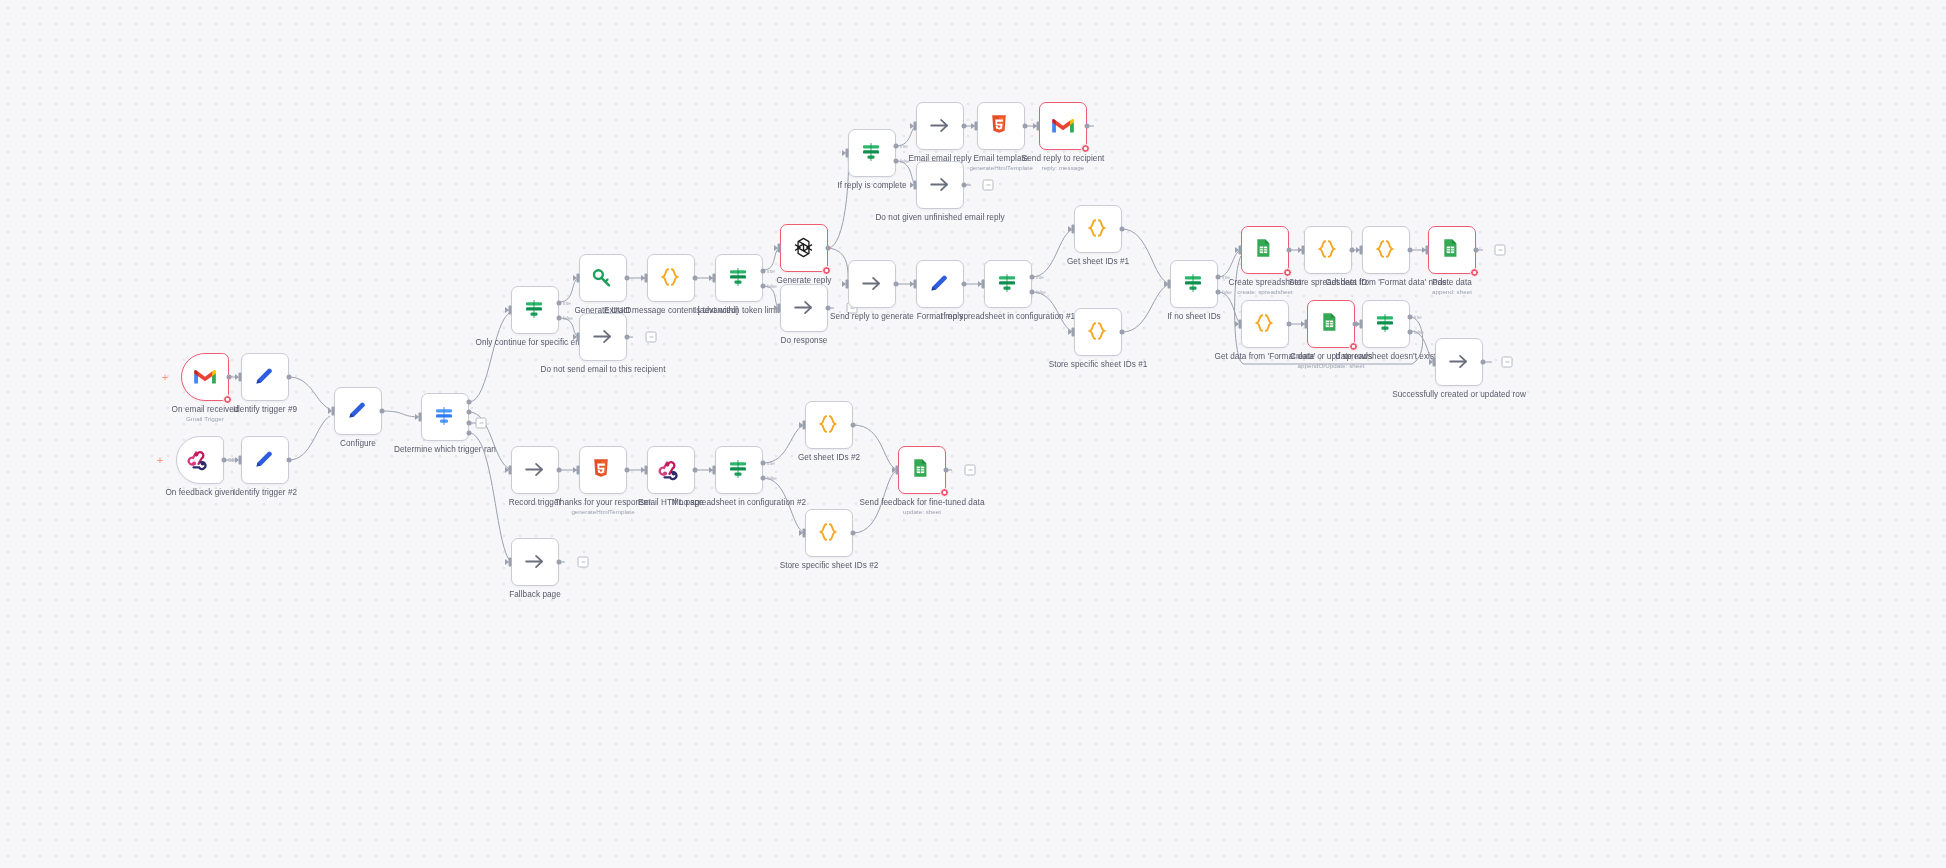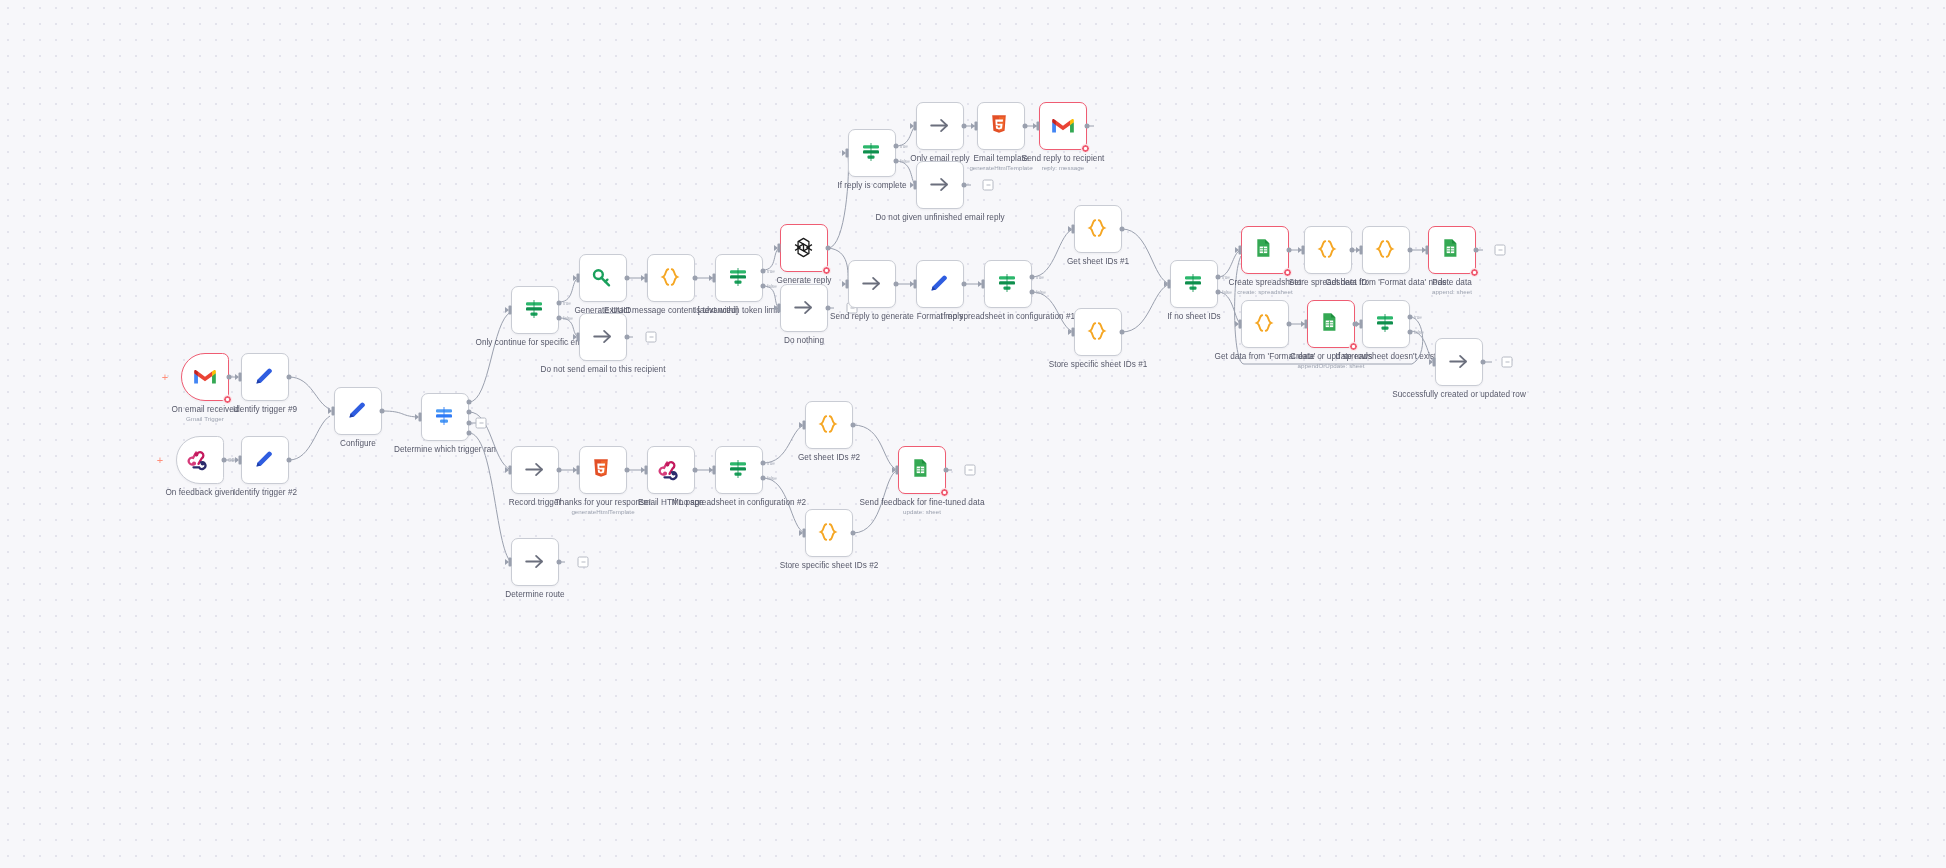--- a/index.html
+++ b/index.html
@@ -353,21 +353,21 @@
       <span class="inarrow" style="left: -26px; top: 0px;"></span>
       <span class="port" style="left: 24px; top: 0px;"></span>
     </div>
     <div class="node" style="left: 804px; top: 308px;">
       <div class="nbox">
         <span class="ico"><svg viewBox="0 0 24 24" width="25" height="25">
         <path d="M4 12 H19" stroke="#6b6f7d" stroke-width="1.7" stroke-linecap="round"></path>
         <path d="M13.5 6.6 L19.2 12 L13.5 17.4" stroke="#6b6f7d" stroke-width="1.7" fill="none" stroke-linecap="round" stroke-linejoin="round"></path>
       </svg></span>
       </div>
-      <div class="nlabel">Do nothing</div>
+      <div class="nlabel">Do response</div>
       <span class="inport" style="left: -25px; top: 0px;"></span>
       <span class="inarrow" style="left: -26px; top: 0px;"></span>
       <span class="port" style="left: 24px; top: 0px;"></span>
       <span class="stub" style="left: 48px; top: 0px;"></span>
     </div>
     <div class="node" style="left: 872px; top: 153px;">
       <div class="nbox">
         <span class="ico"><svg viewBox="0 0 24 24" width="24" height="24">
         <rect x="4" y="5.2" width="16" height="3.3" rx="1.2" fill="#2cb76c"></rect>
         <rect x="4" y="10.3" width="16" height="3.3" rx="1.2" fill="#0e8f4d"></rect>
@@ -383,21 +383,21 @@
       <span class="port" style="left: 24px; top: 8px;"></span>
       <span class="plabel" style="left: 28px; top: 8px;">false</span>
     </div>
     <div class="node" style="left: 940px; top: 126px;">
       <div class="nbox">
         <span class="ico"><svg viewBox="0 0 24 24" width="25" height="25">
         <path d="M4 12 H19" stroke="#6b6f7d" stroke-width="1.7" stroke-linecap="round"></path>
         <path d="M13.5 6.6 L19.2 12 L13.5 17.4" stroke="#6b6f7d" stroke-width="1.7" fill="none" stroke-linecap="round" stroke-linejoin="round"></path>
       </svg></span>
       </div>
-      <div class="nlabel">Only email reply</div>
+      <div class="nlabel">Email email reply</div>
       <span class="inport" style="left: -25px; top: 0px;"></span>
       <span class="inarrow" style="left: -26px; top: 0px;"></span>
       <span class="port" style="left: 24px; top: 0px;"></span>
     </div>
     <div class="node" style="left: 940px; top: 185px;">
       <div class="nbox">
         <span class="ico"><svg viewBox="0 0 24 24" width="25" height="25">
         <path d="M4 12 H19" stroke="#6b6f7d" stroke-width="1.7" stroke-linecap="round"></path>
         <path d="M13.5 6.6 L19.2 12 L13.5 17.4" stroke="#6b6f7d" stroke-width="1.7" fill="none" stroke-linecap="round" stroke-linejoin="round"></path>
       </svg></span>
@@ -764,20 +764,20 @@
       <span class="port" style="left: 24px; top: 0px;"></span>
       <span class="stub" style="left: 48px; top: 0px;"></span>
     </div>
     <div class="node" style="left: 535px; top: 562px;">
       <div class="nbox">
         <span class="ico"><svg viewBox="0 0 24 24" width="25" height="25">
         <path d="M4 12 H19" stroke="#6b6f7d" stroke-width="1.7" stroke-linecap="round"></path>
         <path d="M13.5 6.6 L19.2 12 L13.5 17.4" stroke="#6b6f7d" stroke-width="1.7" fill="none" stroke-linecap="round" stroke-linejoin="round"></path>
       </svg></span>
       </div>
-      <div class="nlabel">Determine route</div>
+      <div class="nlabel">Fallback page</div>
       <span class="inport" style="left: -25px; top: 0px;"></span>
       <span class="inarrow" style="left: -26px; top: 0px;"></span>
       <span class="port" style="left: 24px; top: 0px;"></span>
       <span class="stub" style="left: 48px; top: 0px;"></span>
     </div>
     <span class="stub" style="position: absolute; left: 481px; top: 423px;"></span>
   </div>
 
 </body></html>

